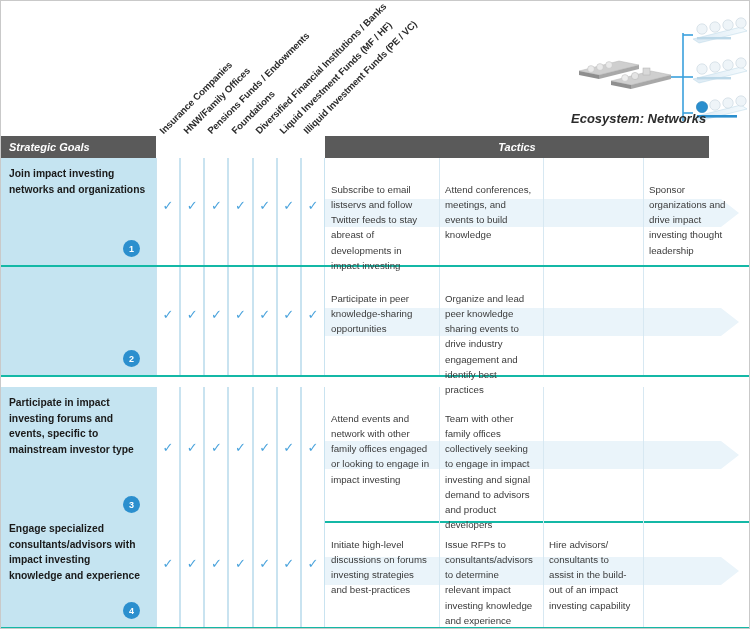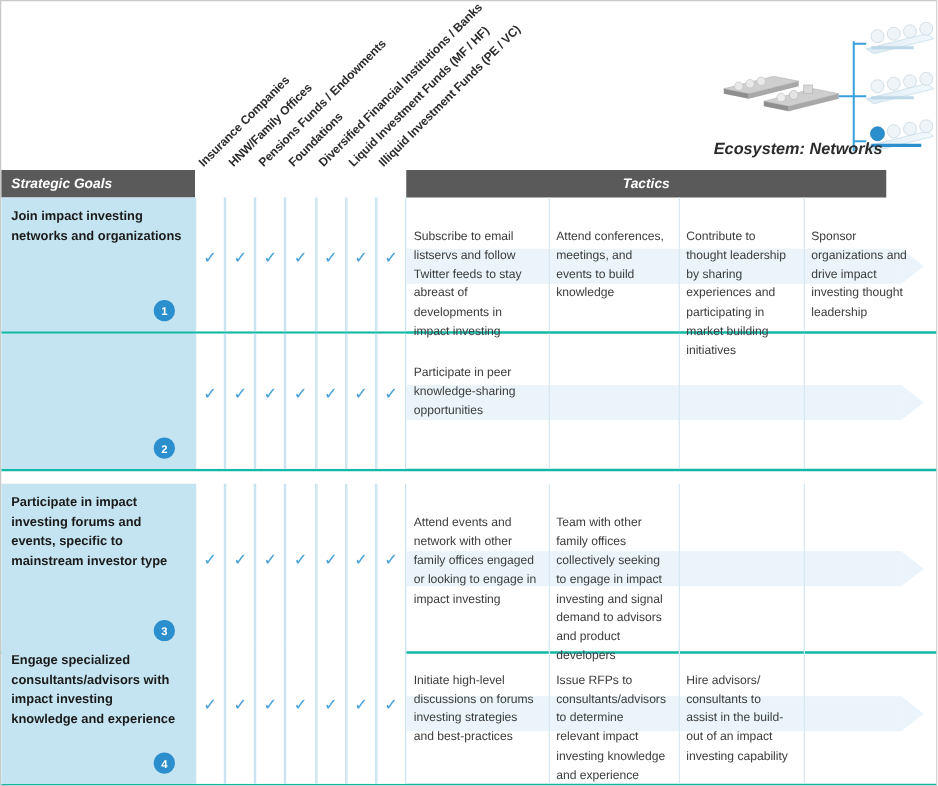--- a/index.html
+++ b/index.html
@@ -281,21 +281,20 @@
         </div>
         <div class="tactic-zone">
           <div class="arrow" style="top: 40.5px;">
             <div class="arrow-body"></div>
             <div class="arrow-head"></div>
           </div>
           <div class="tactic" style="left: 0px; width: 114px; height: 109px;">Subscribe to email listservs and follow Twitter feeds to stay abreast of developments in impact investing</div>
           <div class="tdiv" style="left: 114px;"></div>
           <div class="tactic" style="left: 114px; width: 104px; height: 109px;">Attend conferences, meetings, and events to build knowledge</div>
           <div class="tdiv" style="left: 218px;"></div>
-          <div class="tactic" style="left: 218px; width: 100px; height: 109px;">Contribute to thought leadership by sharing experiences and participating in market building initiatives</div>
           <div class="tdiv" style="left: 318px;"></div>
           <div class="tactic" style="left: 318px; width: 104px; height: 109px;">Sponsor organizations and drive impact investing thought leadership</div>
         </div>
       </div>
       <div class="row" style="top: 109px; height: 110px;">
         <div class="goal-cell">
           <div class="goal-badge">2</div>
         </div>
         <div class="check-zone">
           <div class="check-col" style="left: 0px; width: 24.1429px;">
@@ -320,20 +319,21 @@
             <span class="check-mark" style="top: 41px;">✓</span>
           </div>
         </div>
         <div class="tactic-zone">
           <div class="arrow" style="top: 41px;">
             <div class="arrow-body"></div>
             <div class="arrow-head"></div>
           </div>
           <div class="tactic" style="left: 0px; width: 114px; height: 110px;">Participate in peer knowledge-sharing opportunities</div>
           <div class="tdiv" style="left: 114px;"></div>
+          <div class="tactic" style="left: 114px; width: 104px; height: 110px;">Organize and lead peer knowledge sharing events to drive industry engagement and identify best practices</div>
           <div class="tdiv" style="left: 218px;"></div>
           <div class="tactic" style="left: 218px; width: 100px; height: 110px;"></div>
           <div class="tdiv" style="left: 318px;"></div>
           <div class="tactic" style="left: 318px; width: 104px; height: 110px;"></div>
         </div>
       </div>
       <div class="row" style="top: 229px; height: 136px;">
         <div class="goal-cell">
           <div class="goal-text">Participate in impact investing forums and events, specific to mainstream investor type</div>
           <div class="goal-badge">3</div>

